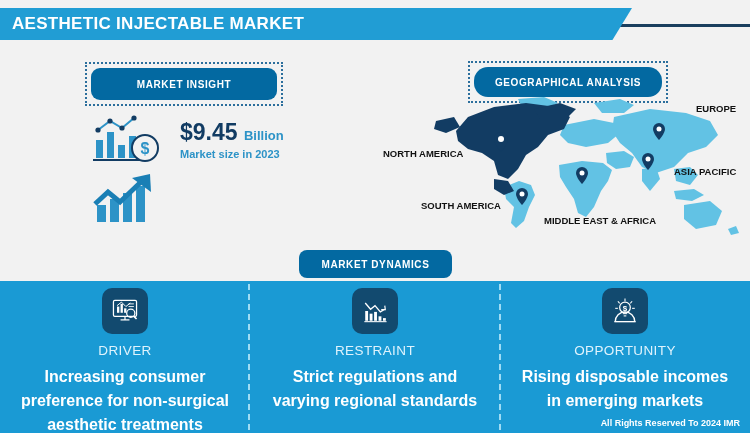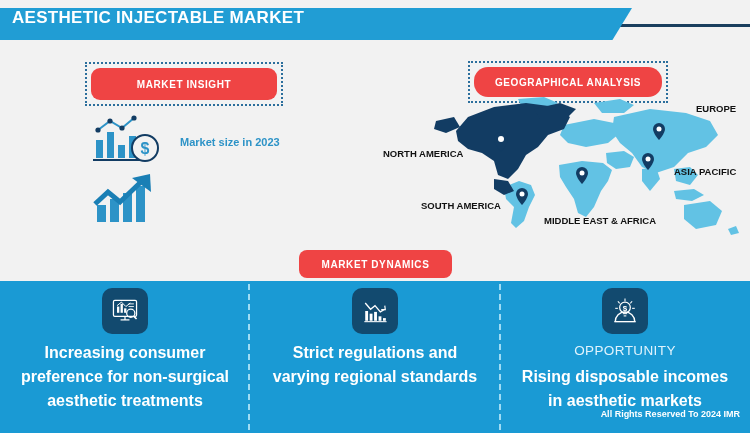--- a/index.html
+++ b/index.html
@@ -9,30 +9,30 @@
     font-family:"Liberation Sans",sans-serif;
     overflow:hidden;position:relative;
   }
   
   .banner-wrap{position:absolute;left:0;top:8px;width:750px;height:36px;}
   .banner-line{position:absolute;left:590px;top:16px;width:160px;height:3px;background:#1b3f5e;}
   .banner{
     position:absolute;left:0;top:0;width:632px;height:32px;
     background:#219dd4;
     clip-path:polygon(0 0, 632px 0, 610px 36px, 0 36px);
-    display:flex;align-items:flex-start;
+    display:flex;align-items:center;
   }
   .banner-title{
     color:#ffffff;font-size:17px;font-weight:bold;letter-spacing:.3px;
     padding-left:12px;
   }
   
   .pillbox{position:absolute;border:2px dotted #2b6e9c;padding:4px;background:transparent;}
   .pill{
-    background:#ef4444;border-radius:9px;
+    background:#0369a1;border-radius:9px;
     display:flex;align-items:center;justify-content:center;
     color:#fff;font-size:10px;font-weight:bold;letter-spacing:.6px;
   }
   #insight-box{left:85px;top:62px;width:186px;height:32px;}
   #insight-box .pill{width:100%;height:100%;}
   #geo-box{left:468px;top:61px;width:188px;height:30px;}
   #geo-box .pill{width:100%;height:100%;border-radius:14px;}
   #dyn-box{left:299px;top:250px;width:153px;height:28px;border:none;padding:0;}
   #dyn-box .pill{width:100%;height:100%;border-radius:8px;text-align:right;}
 
@@ -58,21 +58,21 @@
         border-left:2px dashed #9fdcf4;}
   #vdiv1{left:248px;} #vdiv2{left:499px;}
 
   .col{position:absolute;top:288px;width:250px;text-align:center;}
   #col1{left:0;} #col2{left:250px;} #col3{left:500px;}
   .col-icon{width:46px;height:46px;margin:0 auto;background:#124a6f;border-radius:10px;
             display:flex;align-items:center;justify-content:center;}
   .col-title{margin-top:9px;font-size:13.5px;color:#dff3fd;letter-spacing:.4px;}
   .col-desc{margin:7px auto 0;font-size:16px;font-weight:bold;color:#ffffff;line-height:1.5;width:215px;}
 
-  #footer{position:absolute;right:10px;bottom:14px;font-size:9px;font-weight:bold;color:#ffffff;}
+  #footer{position:absolute;right:10px;bottom:5px;font-size:9px;font-weight:bold;color:#ffffff;}
 </style>
 </head>
 <body>
 
 <div class="banner-wrap">
   <div class="banner-line"></div>
   <div class="banner">
     <span class="banner-title">AESTHETIC INJECTABLE MARKET</span>
   </div>
 </div>
@@ -94,20 +94,24 @@
       <polyline points="10,18 22,9 34,16 46,6" fill="none" stroke="#2d93c7" stroke-width="2"></polyline>
       <circle cx="10" cy="18" r="2.6" fill="#123c63"></circle>
       <circle cx="22" cy="9" r="2.6" fill="#123c63"></circle>
       <circle cx="34" cy="16" r="2.6" fill="#123c63"></circle>
       <circle cx="46" cy="6" r="2.6" fill="#123c63"></circle>
       <circle cx="57" cy="36" r="13" fill="#f2f2f2" stroke="#123c63" stroke-width="2"></circle>
       <text x="57" y="42" font-size="16" font-weight="bold" fill="#2d93c7" text-anchor="middle" font-family="Liberation Sans, sans-serif">$</text>
     </svg>
   </span>
   <span class="stat-text">
+    <div class="stat-main">
+      <span>$9.45</span>
+      <span class="unit">Billion</span>
+    </div>
     <div class="stat-sub">Market size in 2023</div>
   </span>
 </div>
 
 <div class="stat" id="stat2">
   <span class="stat-icon">
     <svg viewBox="0 0 84 56" width="84" height="56">
       <g fill="#2d93c7">
         <rect x="9" y="33" width="9" height="17"></rect>
         <rect x="22" y="27" width="9" height="23"></rect>
@@ -194,54 +198,56 @@
       <rect x="9" y="13" width="2.6" height="7" fill="#ffffff" stroke="none"></rect>
       <rect x="13" y="10" width="2.6" height="10" fill="#ffffff" stroke="none"></rect>
       <rect x="17" y="15" width="2.6" height="5" fill="#ffffff" stroke="none"></rect>
       <polyline points="9,12 14,8 19,13 24,9" stroke-width="1.1"></polyline>
       <line x1="22" y1="10" x2="28" y2="10" stroke-width="1"></line>
       <line x1="22" y1="13" x2="28" y2="13" stroke-width="1"></line>
       <circle cx="24.5" cy="20.5" r="4.6"></circle>
       <line x1="28" y1="24" x2="31" y2="27" stroke-width="1.8"></line>
     </svg>
   </div>
+  <div class="col-title">DRIVER</div>
   <div class="col-desc">Increasing consumer preference for non-surgical aesthetic treatments</div>
 </div>
 
 <div class="col" id="col2">
   <div class="col-icon">
     <svg viewBox="0 0 36 36" width="32" height="32" fill="none" stroke="#ffffff" stroke-width="1.4">
       <polyline points="7,9 13,16 18,12 24,19 29,16" stroke-width="1.5"></polyline>
       <polyline points="25,16.5 29.6,16.4 29,12" stroke-width="1.3"></polyline>
       <g fill="#ffffff" stroke="none">
         <rect x="7" y="18" width="3.2" height="11"></rect>
         <rect x="12" y="21" width="3.2" height="8"></rect>
         <rect x="17" y="19" width="3.2" height="10"></rect>
         <rect x="22" y="24" width="3.2" height="5"></rect>
         <rect x="27" y="26" width="3.2" height="3"></rect>
       </g>
       <line x1="6" y1="30" x2="31" y2="30" stroke-width="1.2"></line>
     </svg>
   </div>
+  <div class="col-title">RESTRAINT</div>
   <div class="col-desc">Strict regulations and varying regional standards</div>
 </div>
 
 <div class="col" id="col3">
   <div class="col-icon">
     <svg viewBox="0 0 36 36" width="32" height="32" fill="none" stroke="#ffffff" stroke-width="1.4">
       <circle cx="18" cy="14" r="6"></circle>
       <text x="18" y="18" font-size="9" font-weight="bold" fill="#ffffff" stroke="none" text-anchor="middle" font-family="Liberation Sans, sans-serif">$</text>
       <line x1="18" y1="4" x2="18" y2="7" stroke-width="1.2"></line>
       <line x1="10" y1="7" x2="12" y2="9.5" stroke-width="1.2"></line>
       <line x1="26" y1="7" x2="24" y2="9.5" stroke-width="1.2"></line>
       <line x1="7" y1="15" x2="10" y2="15" stroke-width="1.2"></line>
       <line x1="26" y1="15" x2="29" y2="15" stroke-width="1.2"></line>
       <line x1="15.5" y1="21" x2="20.5" y2="21" stroke-width="1.2"></line>
       <line x1="16.5" y1="23.5" x2="19.5" y2="23.5" stroke-width="1.2"></line>
       <path d="M7 30 a11 11 0 0 1 22 0" stroke-width="1.5"></path>
       <line x1="6" y1="30" x2="30" y2="30" stroke-width="1.5"></line>
     </svg>
   </div>
   <div class="col-title">OPPORTUNITY</div>
-  <div class="col-desc">Rising disposable incomes in aesthetic markets</div>
+  <div class="col-desc">Rising disposable incomes in emerging markets</div>
 </div>
 
 <div id="footer">All Rights Reserved To 2024 IMR</div>
 
 </body></html>

